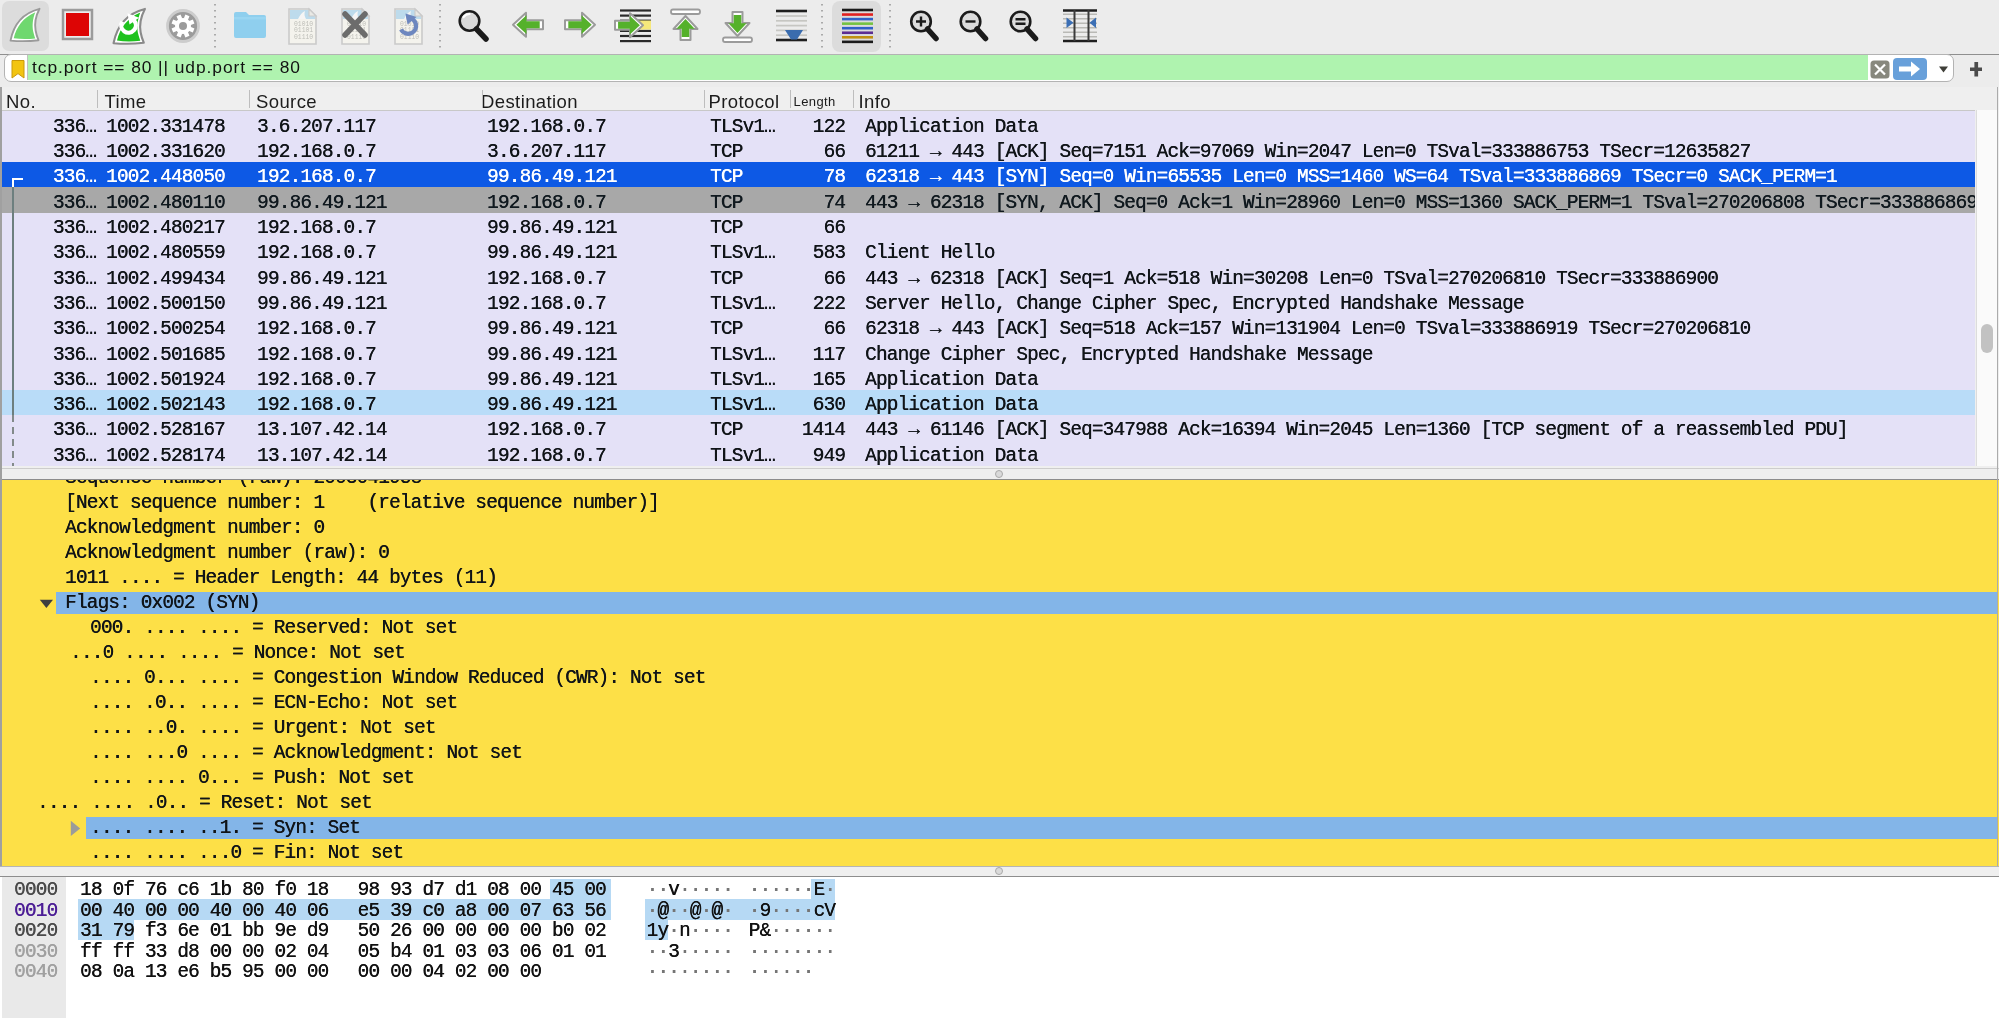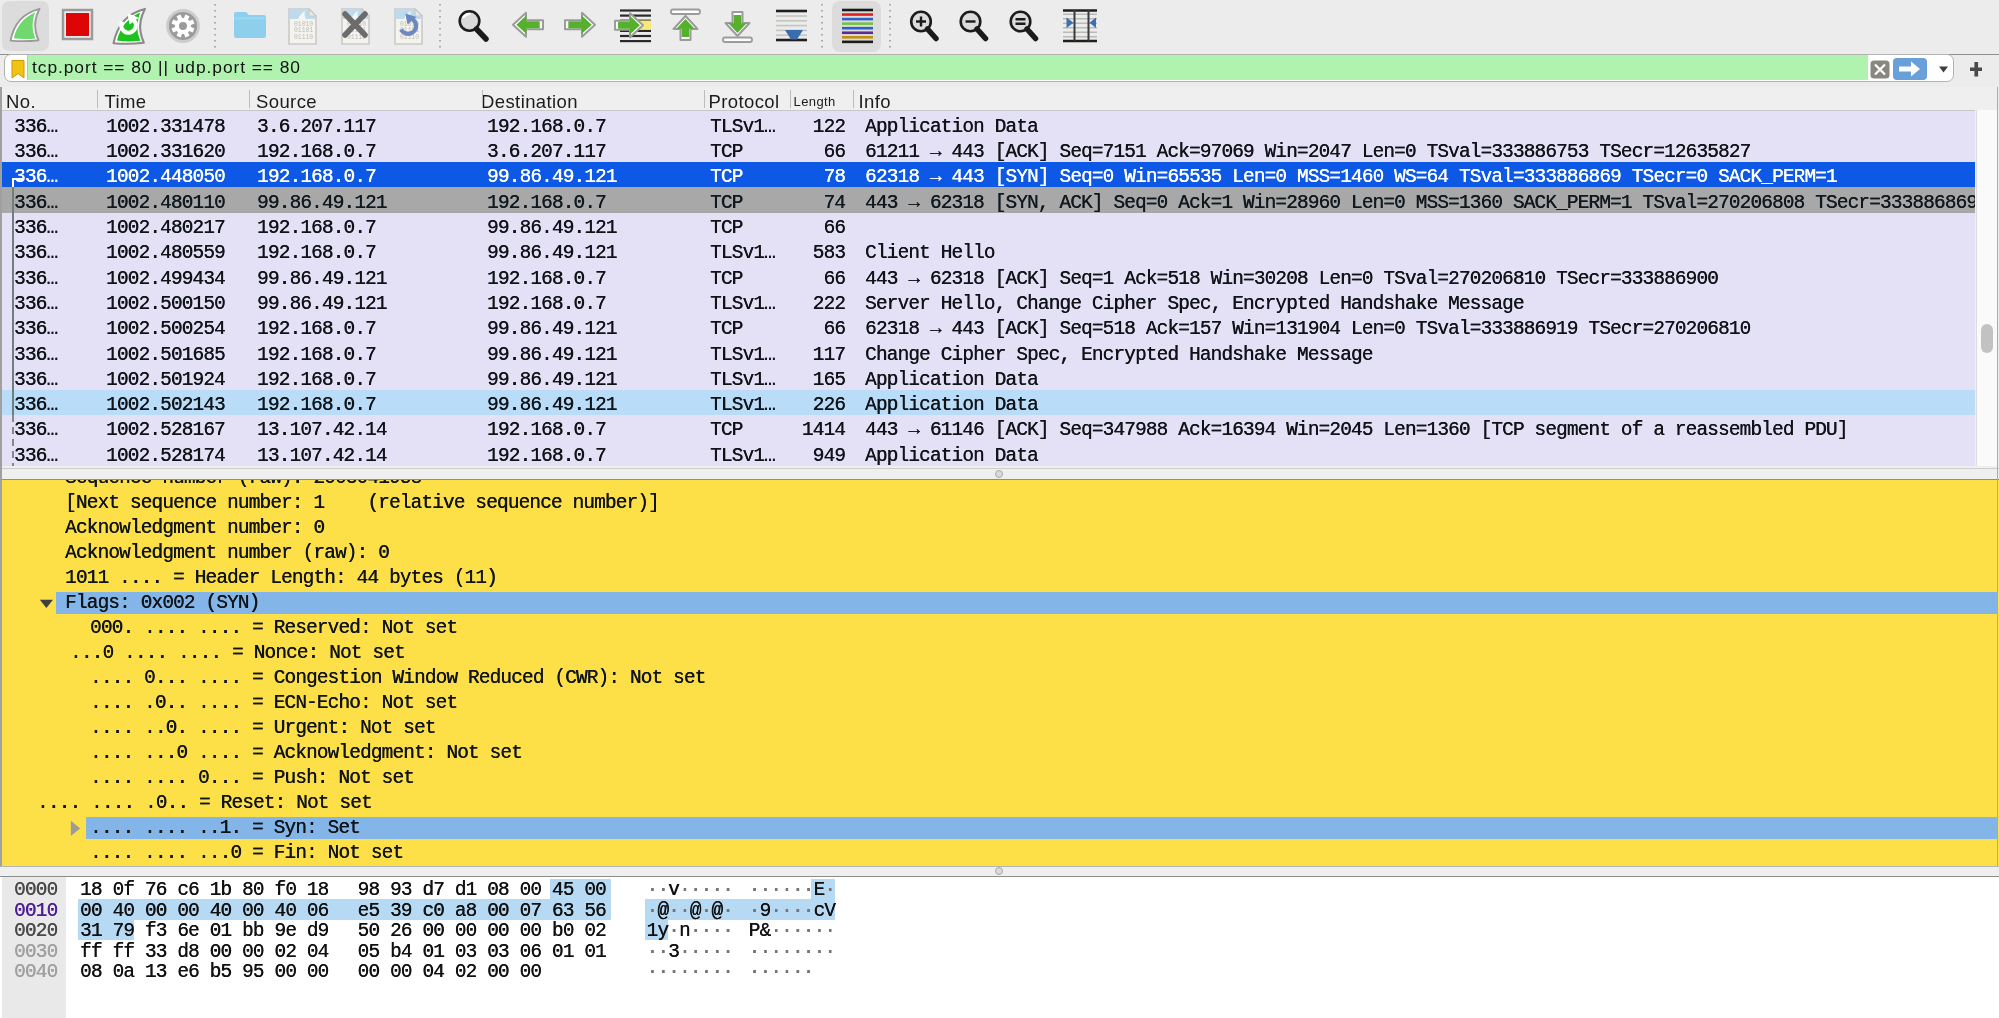--- a/index.html
+++ b/index.html
@@ -1,18 +1,18 @@
 <!DOCTYPE html>
 <html><head><meta charset="utf-8"><style>
 html,body{margin:0;padding:0}
 body{width:1999px;height:1018px;position:relative;background:#ececec;font-family:"Liberation Sans",sans-serif;overflow:hidden}
 .a{position:absolute}
 .prow{position:absolute;left:2px;width:1973px;height:25.32px;overflow:hidden;font-family:"Liberation Mono",monospace;font-size:19.4px;letter-spacing:-0.84px;text-shadow:0.35px 0 0 currentColor;white-space:pre;color:#101418}
 .prow span{position:absolute;top:3.4px;height:25.32px;line-height:25.32px}
-.cno{left:12px;width:90px;text-align:left}
+.cno{left:4px;width:90px;text-align:right}
 .ct{left:104px}.cs{left:255px}.cd{left:485px}.cp{left:708px}
 .clen{left:720px;width:123px;text-align:right}
 .cinfo{left:863px;width:1108px}
 .dline{height:25px;line-height:25px;white-space:pre;font-family:"Liberation Mono",monospace;font-size:19.4px;letter-spacing:-0.84px;text-shadow:0.35px 0 0 currentColor;color:#101418;position:relative}
 .hrow{position:absolute;height:20.5px;line-height:20.5px;font-family:"Liberation Mono",monospace;font-size:19.4px;letter-spacing:-0.84px;text-shadow:0.35px 0 0 currentColor;white-space:pre;color:#111}
 .dot{color:#757575}
 </style></head><body>
 <div class="a" style="left:0;top:0;width:1999px;height:54px;background:#ececec;border-bottom:1.5px solid #8f8f8f"></div>
 <svg class="a" style="left:0;top:0" width="1999" height="54" viewBox="0 0 1999 54">
     <rect x="2" y="1" width="47" height="50" rx="7" fill="#dcdcdc"></rect>
@@ -195,21 +195,21 @@
 <div class="prow" style="top:136.6px;background:#e4e1f7;color:#101418"><span class="cno">336…</span><span class="ct">1002.331620</span><span class="cs">192.168.0.7</span><span class="cd">3.6.207.117</span><span class="cp">TCP</span><span class="clen">66</span><span class="cinfo">61211 → 443 [ACK] Seq=7151 Ack=97069 Win=2047 Len=0 TSval=333886753 TSecr=12635827</span></div>
 <div class="prow" style="top:161.9px;background:#0d59e5;color:#ffffff"><span class="cno">336…</span><span class="ct">1002.448050</span><span class="cs">192.168.0.7</span><span class="cd">99.86.49.121</span><span class="cp">TCP</span><span class="clen">78</span><span class="cinfo">62318 → 443 [SYN] Seq=0 Win=65535 Len=0 MSS=1460 WS=64 TSval=333886869 TSecr=0 SACK_PERM=1</span></div>
 <div class="prow" style="top:187.3px;background:#a8a8a8;color:#10191f"><span class="cno">336…</span><span class="ct">1002.480110</span><span class="cs">99.86.49.121</span><span class="cd">192.168.0.7</span><span class="cp">TCP</span><span class="clen">74</span><span class="cinfo">443 → 62318 [SYN, ACK] Seq=0 Ack=1 Win=28960 Len=0 MSS=1360 SACK_PERM=1 TSval=270206808 TSecr=333886869</span></div>
 <div class="prow" style="top:212.6px;background:#e4e1f7;color:#101418"><span class="cno">336…</span><span class="ct">1002.480217</span><span class="cs">192.168.0.7</span><span class="cd">99.86.49.121</span><span class="cp">TCP</span><span class="clen">66</span></div>
 <div class="prow" style="top:237.9px;background:#e4e1f7;color:#101418"><span class="cno">336…</span><span class="ct">1002.480559</span><span class="cs">192.168.0.7</span><span class="cd">99.86.49.121</span><span class="cp">TLSv1…</span><span class="clen">583</span><span class="cinfo">Client Hello</span></div>
 <div class="prow" style="top:263.2px;background:#e4e1f7;color:#101418"><span class="cno">336…</span><span class="ct">1002.499434</span><span class="cs">99.86.49.121</span><span class="cd">192.168.0.7</span><span class="cp">TCP</span><span class="clen">66</span><span class="cinfo">443 → 62318 [ACK] Seq=1 Ack=518 Win=30208 Len=0 TSval=270206810 TSecr=333886900</span></div>
 <div class="prow" style="top:288.5px;background:#e4e1f7;color:#101418"><span class="cno">336…</span><span class="ct">1002.500150</span><span class="cs">99.86.49.121</span><span class="cd">192.168.0.7</span><span class="cp">TLSv1…</span><span class="clen">222</span><span class="cinfo">Server Hello, Change Cipher Spec, Encrypted Handshake Message</span></div>
 <div class="prow" style="top:313.9px;background:#e4e1f7;color:#101418"><span class="cno">336…</span><span class="ct">1002.500254</span><span class="cs">192.168.0.7</span><span class="cd">99.86.49.121</span><span class="cp">TCP</span><span class="clen">66</span><span class="cinfo">62318 → 443 [ACK] Seq=518 Ack=157 Win=131904 Len=0 TSval=333886919 TSecr=270206810</span></div>
 <div class="prow" style="top:339.2px;background:#e4e1f7;color:#101418"><span class="cno">336…</span><span class="ct">1002.501685</span><span class="cs">192.168.0.7</span><span class="cd">99.86.49.121</span><span class="cp">TLSv1…</span><span class="clen">117</span><span class="cinfo">Change Cipher Spec, Encrypted Handshake Message</span></div>
 <div class="prow" style="top:364.5px;background:#e4e1f7;color:#101418"><span class="cno">336…</span><span class="ct">1002.501924</span><span class="cs">192.168.0.7</span><span class="cd">99.86.49.121</span><span class="cp">TLSv1…</span><span class="clen">165</span><span class="cinfo">Application Data</span></div>
-<div class="prow" style="top:389.8px;background:#b9dcf8;color:#101418"><span class="cno">336…</span><span class="ct">1002.502143</span><span class="cs">192.168.0.7</span><span class="cd">99.86.49.121</span><span class="cp">TLSv1…</span><span class="clen">226</span><span class="cinfo">Application Data</span></div>
+<div class="prow" style="top:389.8px;background:#b9dcf8;color:#101418"><span class="cno">336…</span><span class="ct">1002.502143</span><span class="cs">192.168.0.7</span><span class="cd">99.86.49.121</span><span class="cp">TLSv1…</span><span class="clen">630</span><span class="cinfo">Application Data</span></div>
 <div class="prow" style="top:415.1px;background:#e4e1f7;color:#101418"><span class="cno">336…</span><span class="ct">1002.528167</span><span class="cs">13.107.42.14</span><span class="cd">192.168.0.7</span><span class="cp">TCP</span><span class="clen">1414</span><span class="cinfo">443 → 61146 [ACK] Seq=347988 Ack=16394 Win=2045 Len=1360 [TCP segment of a reassembled PDU]</span></div>
 <div class="prow" style="top:440.5px;background:#e4e1f7;color:#101418"><span class="cno">336…</span><span class="ct">1002.528174</span><span class="cs">13.107.42.14</span><span class="cd">192.168.0.7</span><span class="cp">TLSv1…</span><span class="clen">949</span><span class="cinfo">Application Data</span></div>
 <div class="a" style="left:12px;top:177.9px;width:11px;height:1.8px;background:#ffffff"></div>
 <div class="a" style="left:12px;top:177.9px;width:1.8px;height:9.3px;background:#ffffff"></div>
 <div class="a" style="left:12px;top:187.3px;width:1.8px;height:227.9px;background:#6d7f7f"></div>
 <svg class="a" style="left:12px;top:415.1px" width="3" height="51" viewBox="0 0 3 51">
     <line x1="1" y1="0" x2="1" y2="51" stroke="#78827e" stroke-width="1.8" stroke-dasharray="7 5"></line>
   </svg>
 <div class="a" style="left:1976px;top:110px;width:1px;height:356px;background:#dcdcdc"></div>
 <div class="a" style="left:1977px;top:110px;width:20px;height:356px;background:#fafafa"></div>

